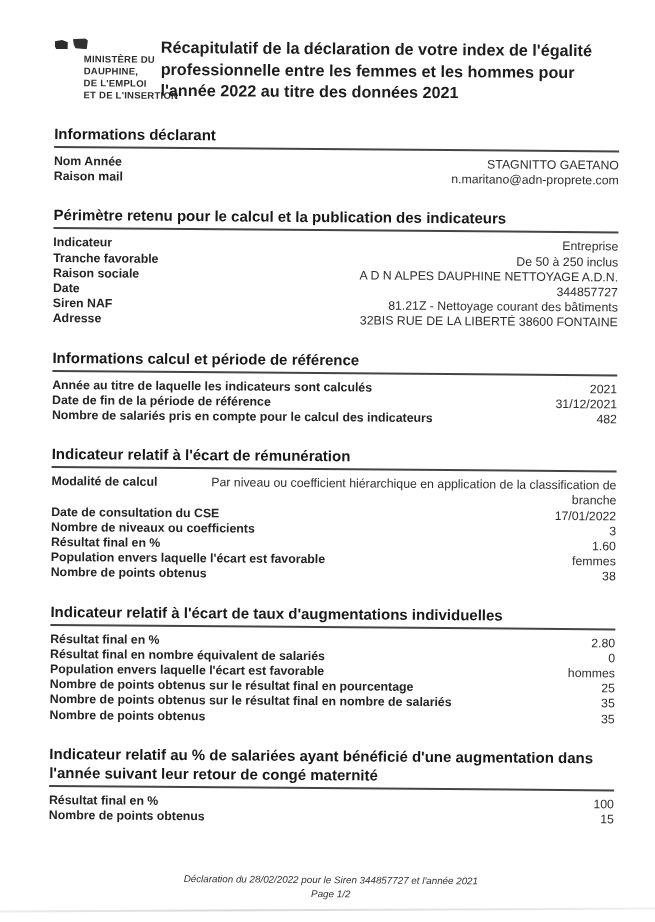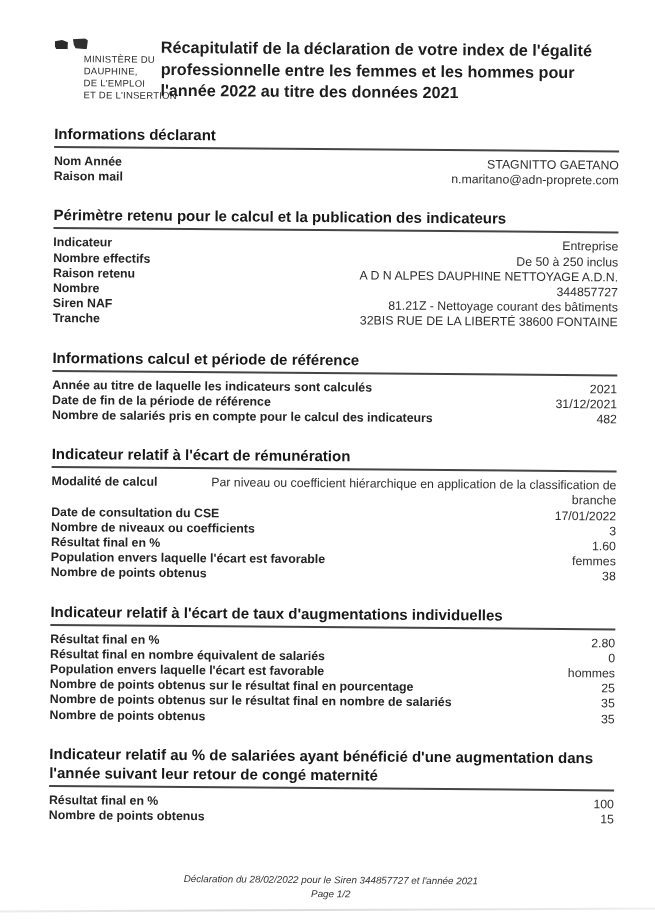--- a/index.html
+++ b/index.html
@@ -49,21 +49,21 @@
     background: #2b2b2b;
     clip-path: polygon(0 15%, 55% 0, 100% 25%, 100% 100%, 10% 100%, 0 70%);
   }
   .logo-b {
     width: 15px; height: 11px;
     background: #303030;
     clip-path: polygon(0 10%, 80% 0, 100% 20%, 92% 100%, 18% 92%, 6% 60%);
   }
   .ministry-line {
     font-size: 9.5px;
-    font-weight: 400;
+    font-weight: 700;
     line-height: 12px;
     letter-spacing: 0.25px;
     color: #2c2c2c;
     white-space: nowrap;
     padding-left: 29px;
   }
   .title-block {
     margin-left: 4px;
     padding-top: 2px;
   }
@@ -173,41 +173,41 @@
   <div class="section">
     <div class="section-heading">Périmètre retenu pour le calcul et la publication des indicateurs</div>
     <div class="section-rule"></div>
     <div class="section-rows">
   <div class="row">
     <div class="row-label">Indicateur</div>
     <div class="row-value">Entreprise</div>
   </div>
 
   <div class="row">
-    <div class="row-label">Nombre effectifs</div>
+    <div class="row-label">Tranche favorable</div>
     <div class="row-value">De 50 à 250 inclus</div>
   </div>
 
   <div class="row">
-    <div class="row-label">Raison retenu</div>
+    <div class="row-label">Raison sociale</div>
     <div class="row-value">A D N ALPES DAUPHINE NETTOYAGE A.D.N.</div>
   </div>
 
   <div class="row">
-    <div class="row-label">Nombre</div>
+    <div class="row-label">Date</div>
     <div class="row-value">344857727</div>
   </div>
 
   <div class="row">
     <div class="row-label">Siren NAF</div>
     <div class="row-value">81.21Z - Nettoyage courant des bâtiments</div>
   </div>
 
   <div class="row">
-    <div class="row-label">Tranche</div>
+    <div class="row-label">Adresse</div>
     <div class="row-value">32BIS RUE DE LA LIBERTÉ 38600 FONTAINE</div>
   </div>
 </div>
   </div>
 
   <div class="section">
     <div class="section-heading">Informations calcul et période de référence</div>
     <div class="section-rule"></div>
     <div class="section-rows">
   <div class="row">

